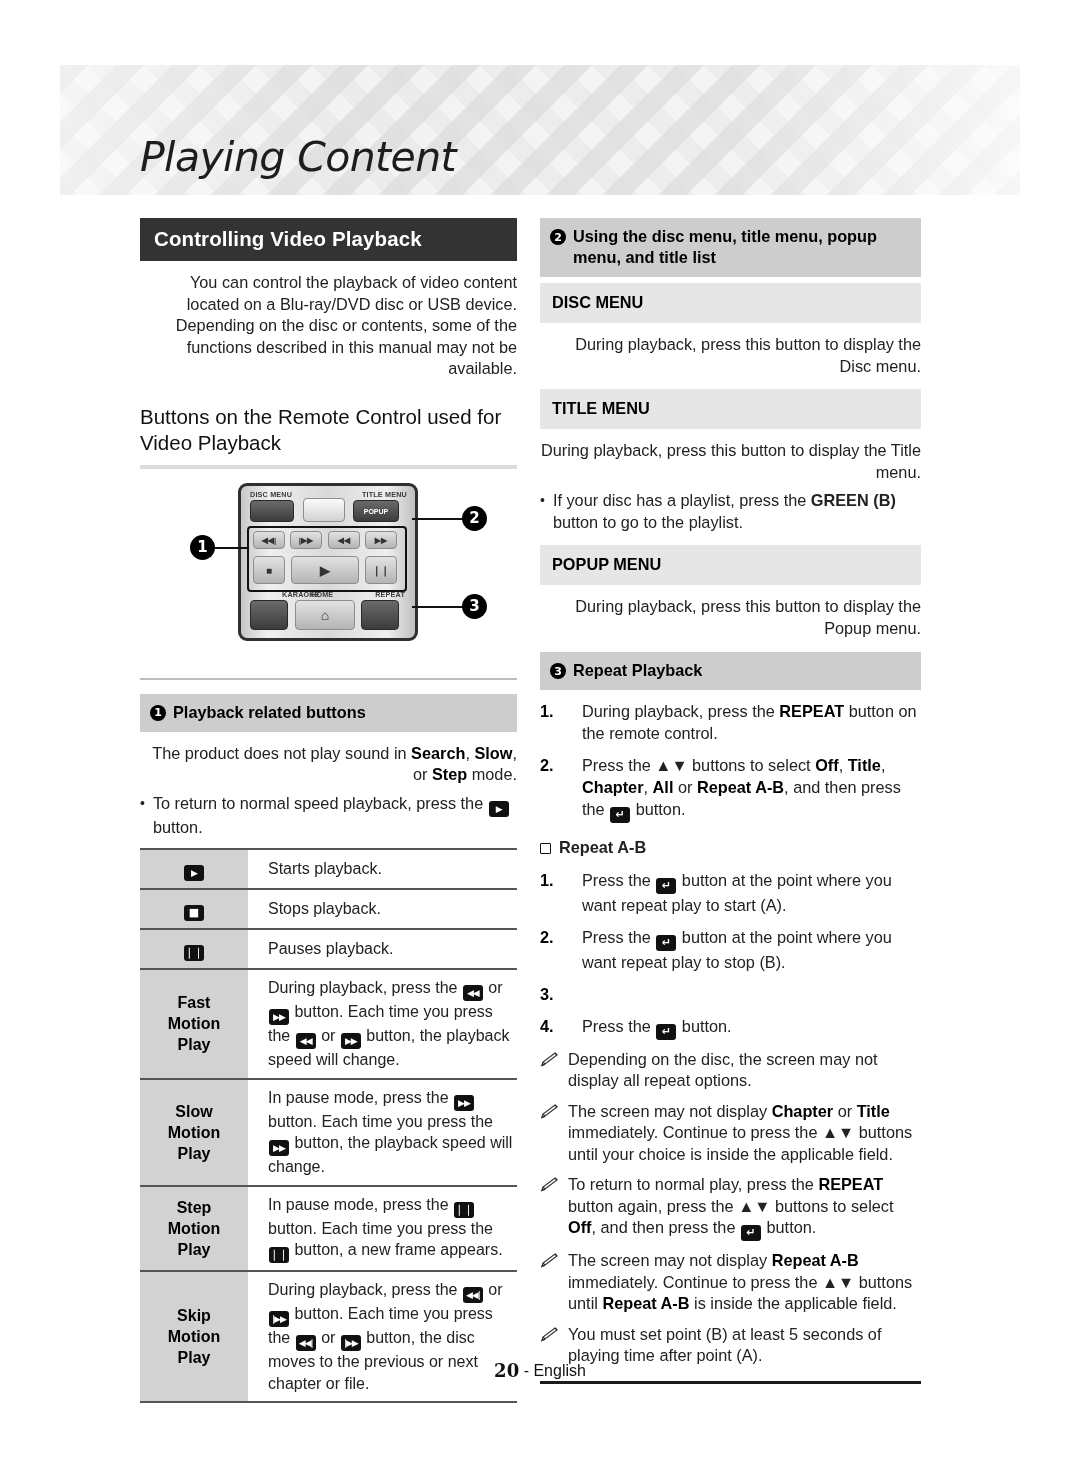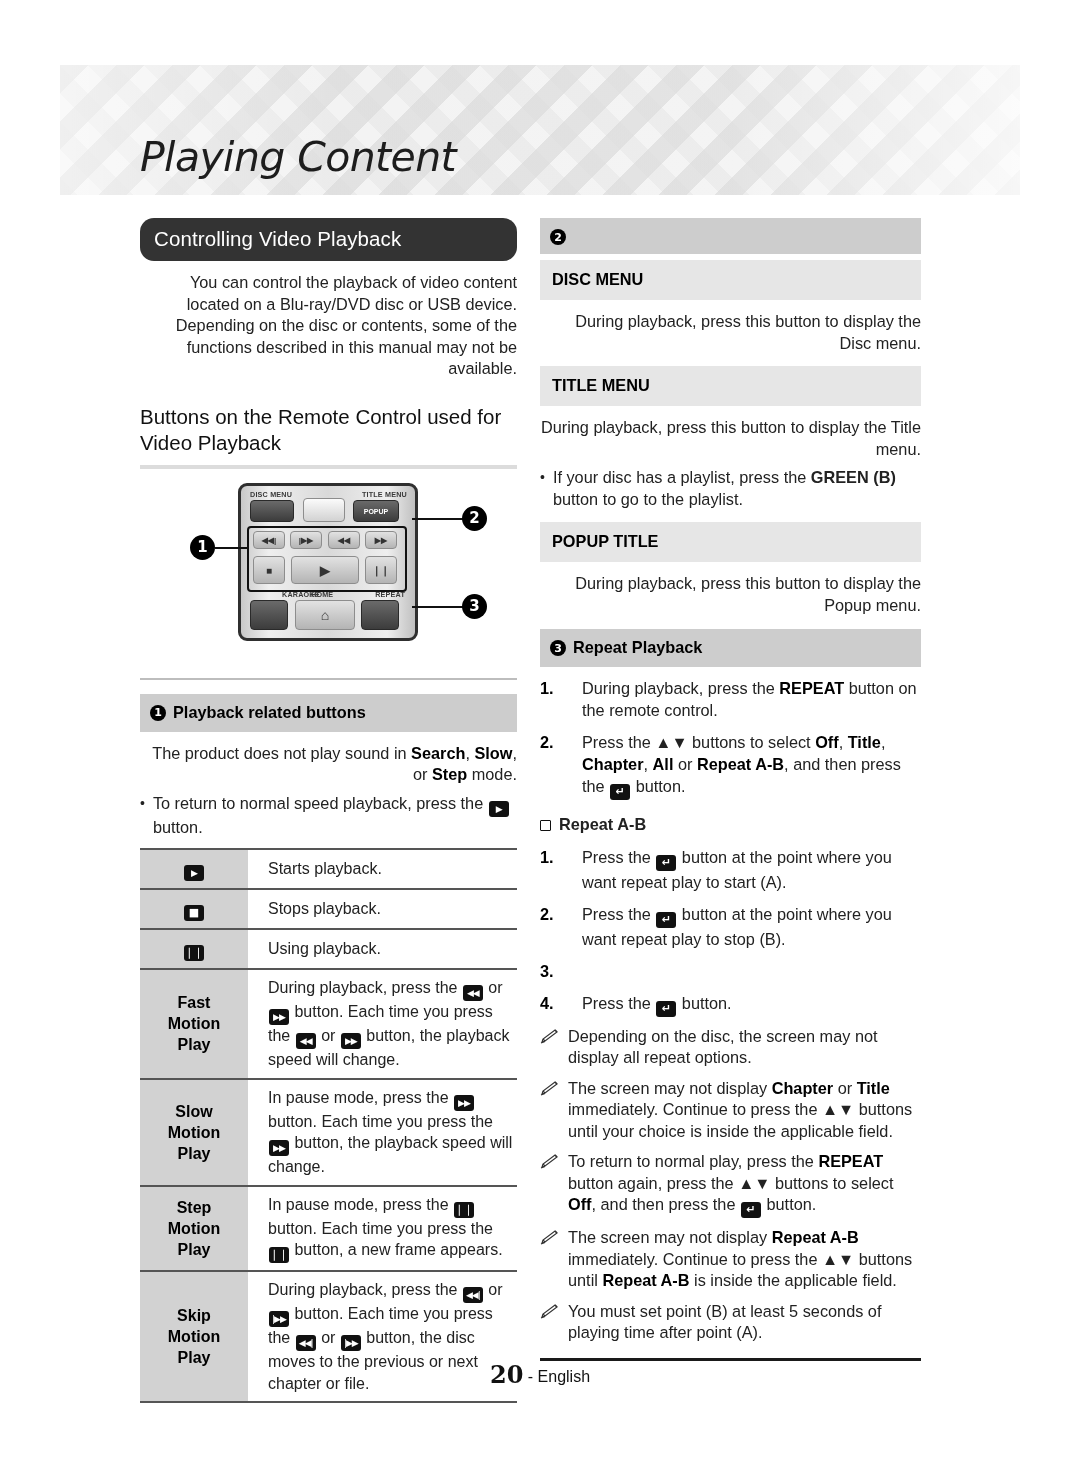--- a/index.html
+++ b/index.html
@@ -37,24 +37,23 @@
     white-space:nowrap;
   }
 
   
   .col-left{position:absolute;left:140px;top:218px;width:377px;}
   .col-right{position:absolute;left:540px;top:218px;width:381px;}
 
   
   .bar-black{
     background:#333333;color:#fff;
-    font-size:20.5px;font-weight:normal;
+    font-size:20.5px;font-weight:bold;
     padding:9px 0 10px 14px;
     letter-spacing:.1px;
-    border-radius:14px;
   }
 
   
   .para{
     font-size:16.3px;line-height:21.5px;
     color:#222;
     margin-top:11px;
     text-align:right;
   }
   .para b{font-weight:bold;color:#000;}
@@ -165,21 +164,21 @@
   .note .pen{flex:0 0 auto;width:19px;margin-top:3px;}
   .note b{font-weight:bold;color:#000;}
 
   .endrule{height:3px;background:#1a1a1a;margin-top:14px;}
 
   
   .footer{
     position:absolute;left:0;right:0;top:1360px;text-align:center;
     font-size:16px;color:#111;
   }
-  .footer .pg{font-family:"DejaVu Serif", serif;font-weight:bold;font-size:24px;vertical-align:-1px;}
+  .footer .pg{font-family:"DejaVu Serif", serif;font-weight:bold;font-size:18px;vertical-align:-1px;}
 </style>
 </head>
 <body>
 
 <div class="header-band"></div>
 <div class="page-title">Playing Content</div>
 
 <div class="col-left">
 
   <div class="bar-black">Controlling Video Playback</div>
@@ -266,21 +265,21 @@
         <tr>
           <td class="k"><span class="gly ">▶</span></td>
           <td class="d">Starts playback.</td>
         </tr>
         <tr>
           <td class="k"><span class="gly sq">■</span></td>
           <td class="d">Stops playback.</td>
         </tr>
         <tr>
           <td class="k"><span class="gly sq">❘❘</span></td>
-          <td class="d">Using playback.</td>
+          <td class="d">Pauses playback.</td>
         </tr>
         <tr>
           <td class="k">Fast<br>Motion<br>Play</td>
           <td class="d">During playback, press the <span class="gly ">◀◀</span> or <span class="gly ">▶▶</span> button. Each time you press the <span class="gly ">◀◀</span> or <span class="gly ">▶▶</span> button, the playback speed will change.</td>
         </tr>
         <tr>
           <td class="k">Slow<br>Motion<br>Play</td>
           <td class="d">In pause mode, press the <span class="gly ">▶▶</span> button. Each time you press the <span class="gly ">▶▶</span> button, the playback speed will change.</td>
         </tr>
         <tr>
@@ -292,38 +291,39 @@
           <td class="d">During playback, press the <span class="gly ">◀◀|</span> or <span class="gly ">|▶▶</span> button. Each time you press the <span class="gly ">◀◀|</span> or <span class="gly ">|▶▶</span> button, the disc moves to the previous or next chapter or file.</td>
         </tr>
       </tbody>
   </table>
 </div>
 
 <div class="col-right">
 
   <div class="head-gray">
     <span class="numdot">2</span>
+    <span>Using the disc menu, title menu, popup menu, and title list</span>
   </div>
 
   <div class="head-gray lighter" style="margin-top:6px">
     <span>DISC MENU</span>
   </div>
   <div class="para">During playback, press this button to display the Disc menu.</div>
 
   <div class="head-gray lighter" style="margin-top:12px">
     <span>TITLE MENU</span>
   </div>
   <div class="para">During playback, press this button to display the Title menu.</div>
   <div class="bul">
     <span class="dot">•</span>
     <span><span>If your disc has a playlist, press the </span><b>GREEN (B)</b><span> button to go to the playlist.</span></span>
   </div>
 
   <div class="head-gray lighter" style="margin-top:12px">
-    <span>POPUP TITLE</span>
+    <span>POPUP MENU</span>
   </div>
   <div class="para">During playback, press this button to display the Popup menu.</div>
 
   <div class="head-gray" style="margin-top:13px">
     <span class="numdot">3</span>
     <span>Repeat Playback</span>
   </div>
 
   <div class="step">
     <span class="n">1.</span>

